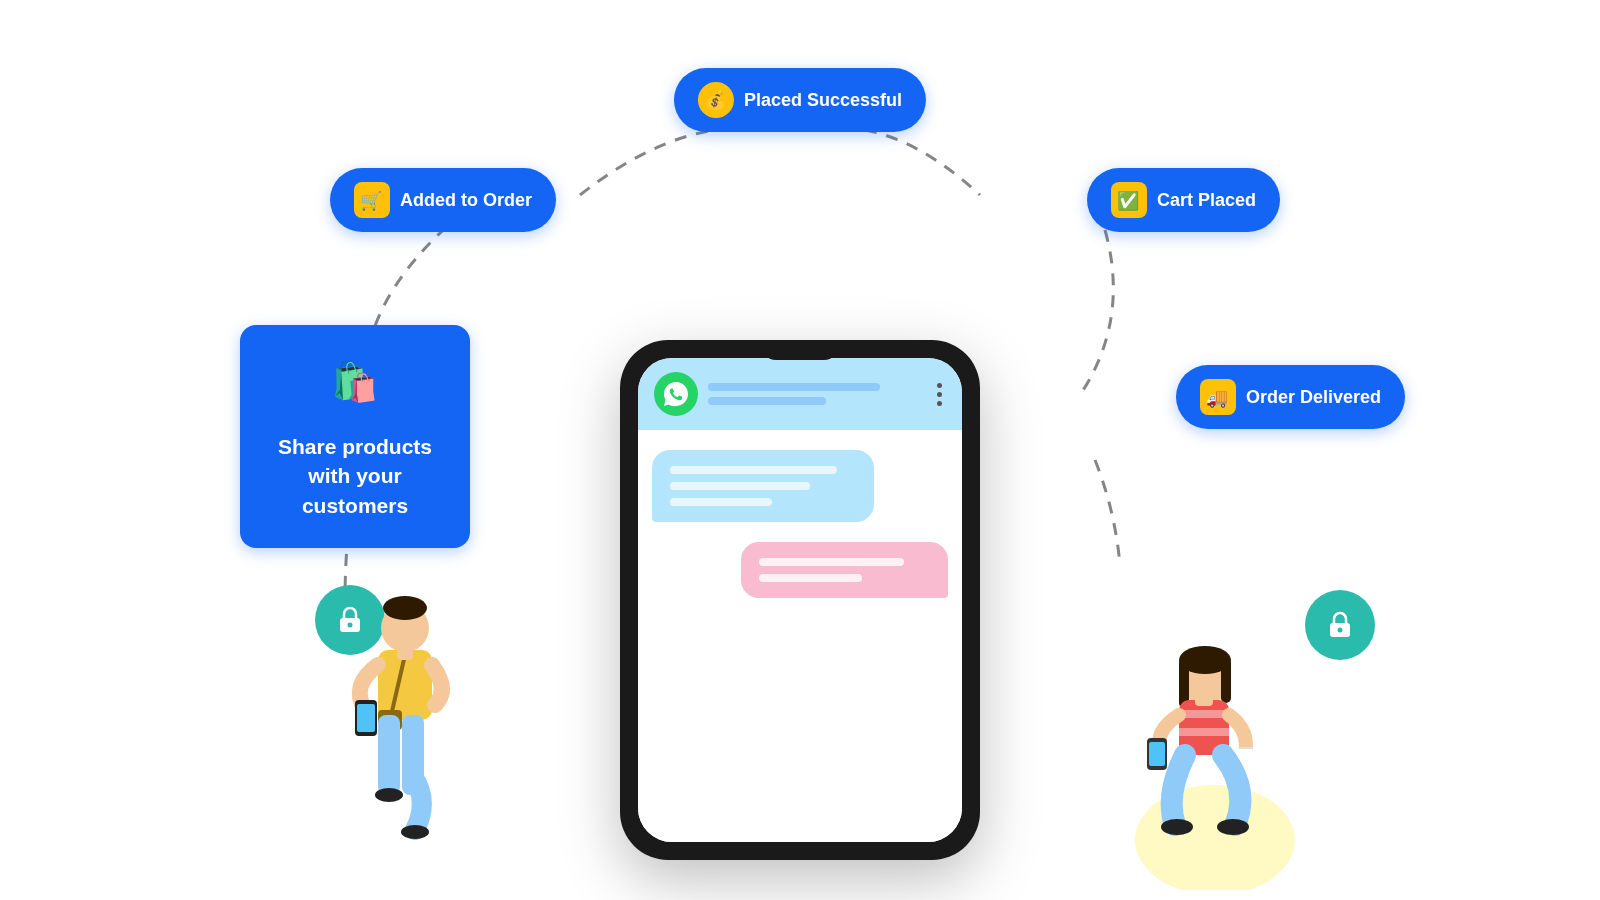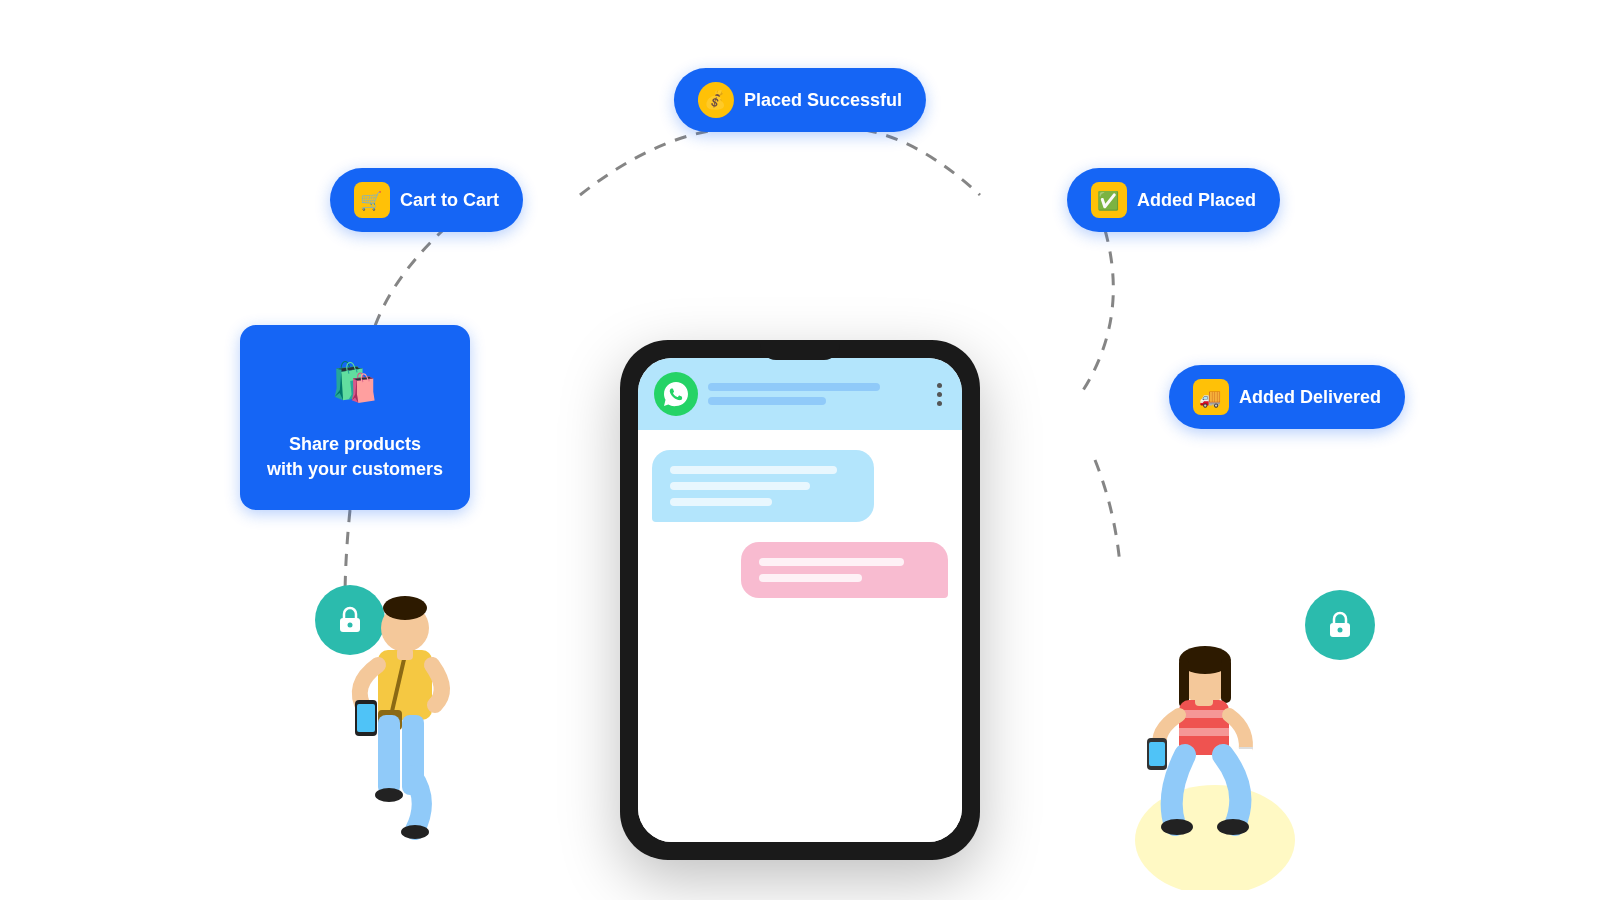--- a/index.html
+++ b/index.html
@@ -251,51 +251,51 @@
     <span>Placed Successful</span>
   </div>
 
   <div class="badge" style="top: 168px; left: 330px;">
     <div class="badge-icon">
       <svg width="36" height="36" viewBox="0 0 36 36">
         <rect width="36" height="36" rx="8" fill="#FFC107"></rect>
         <text x="18" y="25" text-anchor="middle" font-size="18">🛒</text>
       </svg>
     </div>
-    <span>Cart to Cart</span>
+    <span>Added to Order</span>
   </div>
 
   <div class="badge" style="top: 168px; right: 320px;">
     <div class="badge-icon">
       <svg width="36" height="36" viewBox="0 0 36 36">
         <rect width="36" height="36" rx="8" fill="#FFC107"></rect>
         <text x="18" y="25" text-anchor="middle" font-size="18">✅</text>
       </svg>
     </div>
-    <span>Added Placed</span>
+    <span>Cart Placed</span>
   </div>
 
   <div class="badge-large" style="top: 325px; left: 240px;">
     <div>
       <svg width="60" height="60" viewBox="0 0 60 60">
 
         <text x="30" y="42" text-anchor="middle" font-size="38">🛍️</text>
       </svg>
     </div>
-    <span style="color:#fff; font-weight:700; font-size:18px; text-align:center; line-height:1.4;">Share products<br>with your customers</span>
+    <span style="color:#fff; font-weight:700; font-size:21px; text-align:center; line-height:1.4;">Share products<br>with your customers</span>
   </div>
 
   <div class="badge" style="top: 365px; right: 195px;">
     <div class="badge-icon">
       <svg width="36" height="36" viewBox="0 0 36 36">
         <rect width="36" height="36" rx="8" fill="#FFC107"></rect>
         <text x="18" y="25" text-anchor="middle" font-size="18">🚚</text>
       </svg>
     </div>
-    <span>Added Delivered</span>
+    <span>Order Delivered</span>
   </div>
 
   <div class="phone" style="left:50%; top:340px; transform:translateX(-50%);">
     <div class="phone-notch"></div>
     <div class="phone-screen">
 
       <div class="phone-header">
         <div class="whatsapp-icon">
           <svg width="28" height="28" viewBox="0 0 28 28" fill="white">
             <path d="M14 2C7.373 2 2 7.373 2 14c0 2.125.554 4.122 1.525 5.856L2 26l4.29-1.49A11.94 11.94 0 0014 26c6.627 0 12-5.373 12-12S20.627 2 14 2zm6.27 16.66c-.26.73-1.53 1.4-2.1 1.44-.57.04-1.11.26-3.76-.78-3.18-1.27-5.22-4.52-5.38-4.73-.16-.22-1.27-1.69-1.27-3.22s.8-2.29 1.09-2.6c.29-.31.63-.39.84-.39.21 0 .42.002.6.01.19.008.45-.073.7.54.26.62.88 2.13.96 2.29.08.16.13.34.03.55-.1.21-.15.34-.3.52-.15.18-.31.4-.45.54-.15.15-.3.31-.13.61.18.3.78 1.29 1.67 2.09 1.15 1.02 2.12 1.34 2.42 1.49.3.15.47.13.65-.08.18-.21.76-.89.96-1.19.2-.3.4-.25.67-.15.27.1 1.72.81 2.02.96.3.15.5.22.57.34.07.12.07.7-.19 1.43z"></path>

